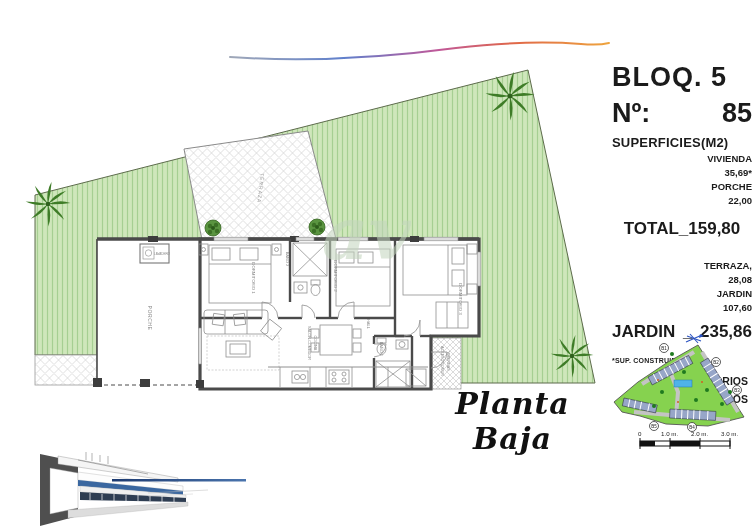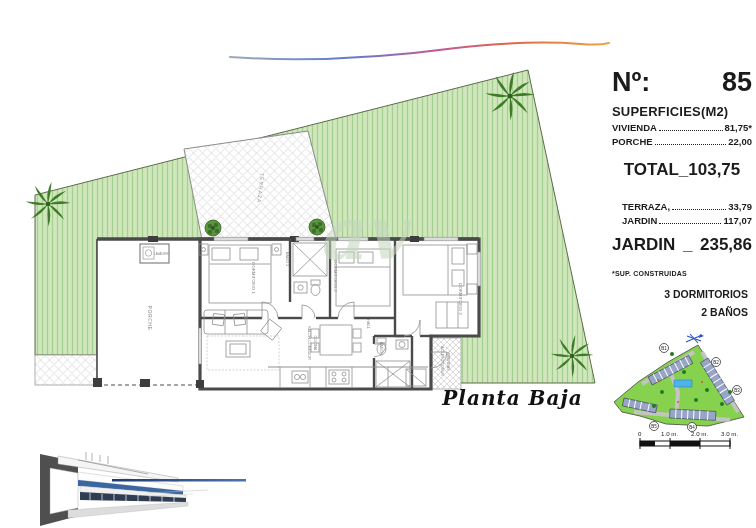--- a/index.html
+++ b/index.html
@@ -8,32 +8,32 @@
     background:#ffffff; overflow:hidden;
     font-family:"Liberation Sans", sans-serif;
   }
   svg text { font-family:"Liberation Sans", sans-serif; }
 
   
   .panel { position:absolute; left:612px; top:62px; width:140px; color:#1b1b1b; }
   .bloq  { font-size:27px; font-weight:bold; letter-spacing:1px; }
   .numrow{ display:flex; justify-content:space-between; font-size:27px; font-weight:bold; margin-top:5px; }
   .suptitle { font-size:13px; font-weight:bold; letter-spacing:.2px; margin-top:6px; }
-  .srow  { display:flex; align-items:flex-end; font-size:9.5px; font-weight:bold; margin-top:3px; }
+  .srow  { display:flex; align-items:flex-end; font-size:9.5px; font-weight:bold; margin-top:3px;flex-direction:column; }
   .leader{ flex:1; border-bottom:1.6px dotted #222; margin:0 2px 2px 2px; }
   .totalrow { display:flex; justify-content:center; font-size:17px; font-weight:bold; margin-top:13px; }
   .outrows  { margin-top:21px; padding-left:10px; }
   .jtotal   { display:flex; justify-content:space-between; font-size:17px; font-weight:bold; margin-top:9px; }
   .footnote { font-size:7px; font-weight:bold; margin-top:15px; letter-spacing:.2px; }
   .features { text-align:right; font-size:10.5px; font-weight:bold; margin-top:8px; padding-right:4px; line-height:1.75; }
 
   .caption {
     position:absolute; left:425px; top:386px; width:175px; text-align:center;
     font-family:"DejaVu Serif", serif; font-style:italic; font-weight:bold;
-    font-size:20px; color:#111; letter-spacing:1px;
+    font-size:30px; color:#111; letter-spacing:1px;
   }
   .watermark {
     position:absolute; left:322px; top:198px; width:140px; height:80px;
     font-family:"DejaVu Serif", serif; font-style:italic; font-weight:bold;
     font-size:72px; color:#c3d5bd; opacity:.55; line-height:72px; pointer-events:none;
   }
   .abs { position:absolute; }
 </style>
 </head>
 <body>
@@ -282,50 +282,51 @@
         <text x="308" y="343" transform="rotate(90 308 343)" text-anchor="middle" font-size="3.8">SALON-COMEDOR</text>
         <text x="314" y="343" transform="rotate(90 314 343)" text-anchor="middle" font-size="3.8">COCINA</text>
         <text x="380" y="349" transform="rotate(90 380 349)" text-anchor="middle" font-size="4">BAÑO 1</text>
       </g>
     </g>
   </svg>
 
   <div class="watermark">av</div>
 
   <div class="panel">
+    <div class="bloq">BLOQ. 5</div>
     <div class="numrow">
       <span>Nº:</span>
       <span>85</span>
     </div>
     <div class="suptitle">SUPERFICIES(M2)</div>
     <div class="srow">
       <span>VIVIENDA</span>
       <span class="leader"></span>
-      <span>81,75*</span>
+      <span>35,69*</span>
     </div>
     <div class="srow">
       <span>PORCHE</span>
       <span class="leader"></span>
       <span>22,00</span>
     </div>
     <div class="totalrow">
       <span>TOTAL</span>
       <span>_</span>
-      <span>103,75</span>
+      <span>159,80</span>
     </div>
     <div class="outrows">
       <div class="srow">
         <span>TERRAZA,</span>
         <span class="leader"></span>
-        <span>33,79</span>
+        <span>28,08</span>
       </div>
       <div class="srow">
         <span>JARDIN</span>
         <span class="leader"></span>
-        <span>117,07</span>
+        <span>107,60</span>
       </div>
     </div>
     <div class="jtotal">
       <span>JARDIN</span>
       <span>_</span>
       <span>235,86</span>
     </div>
     <div class="footnote">*SUP. CONSTRUIDAS</div>
     <div class="features">
       <div>3 DORMITORIOS</div>

